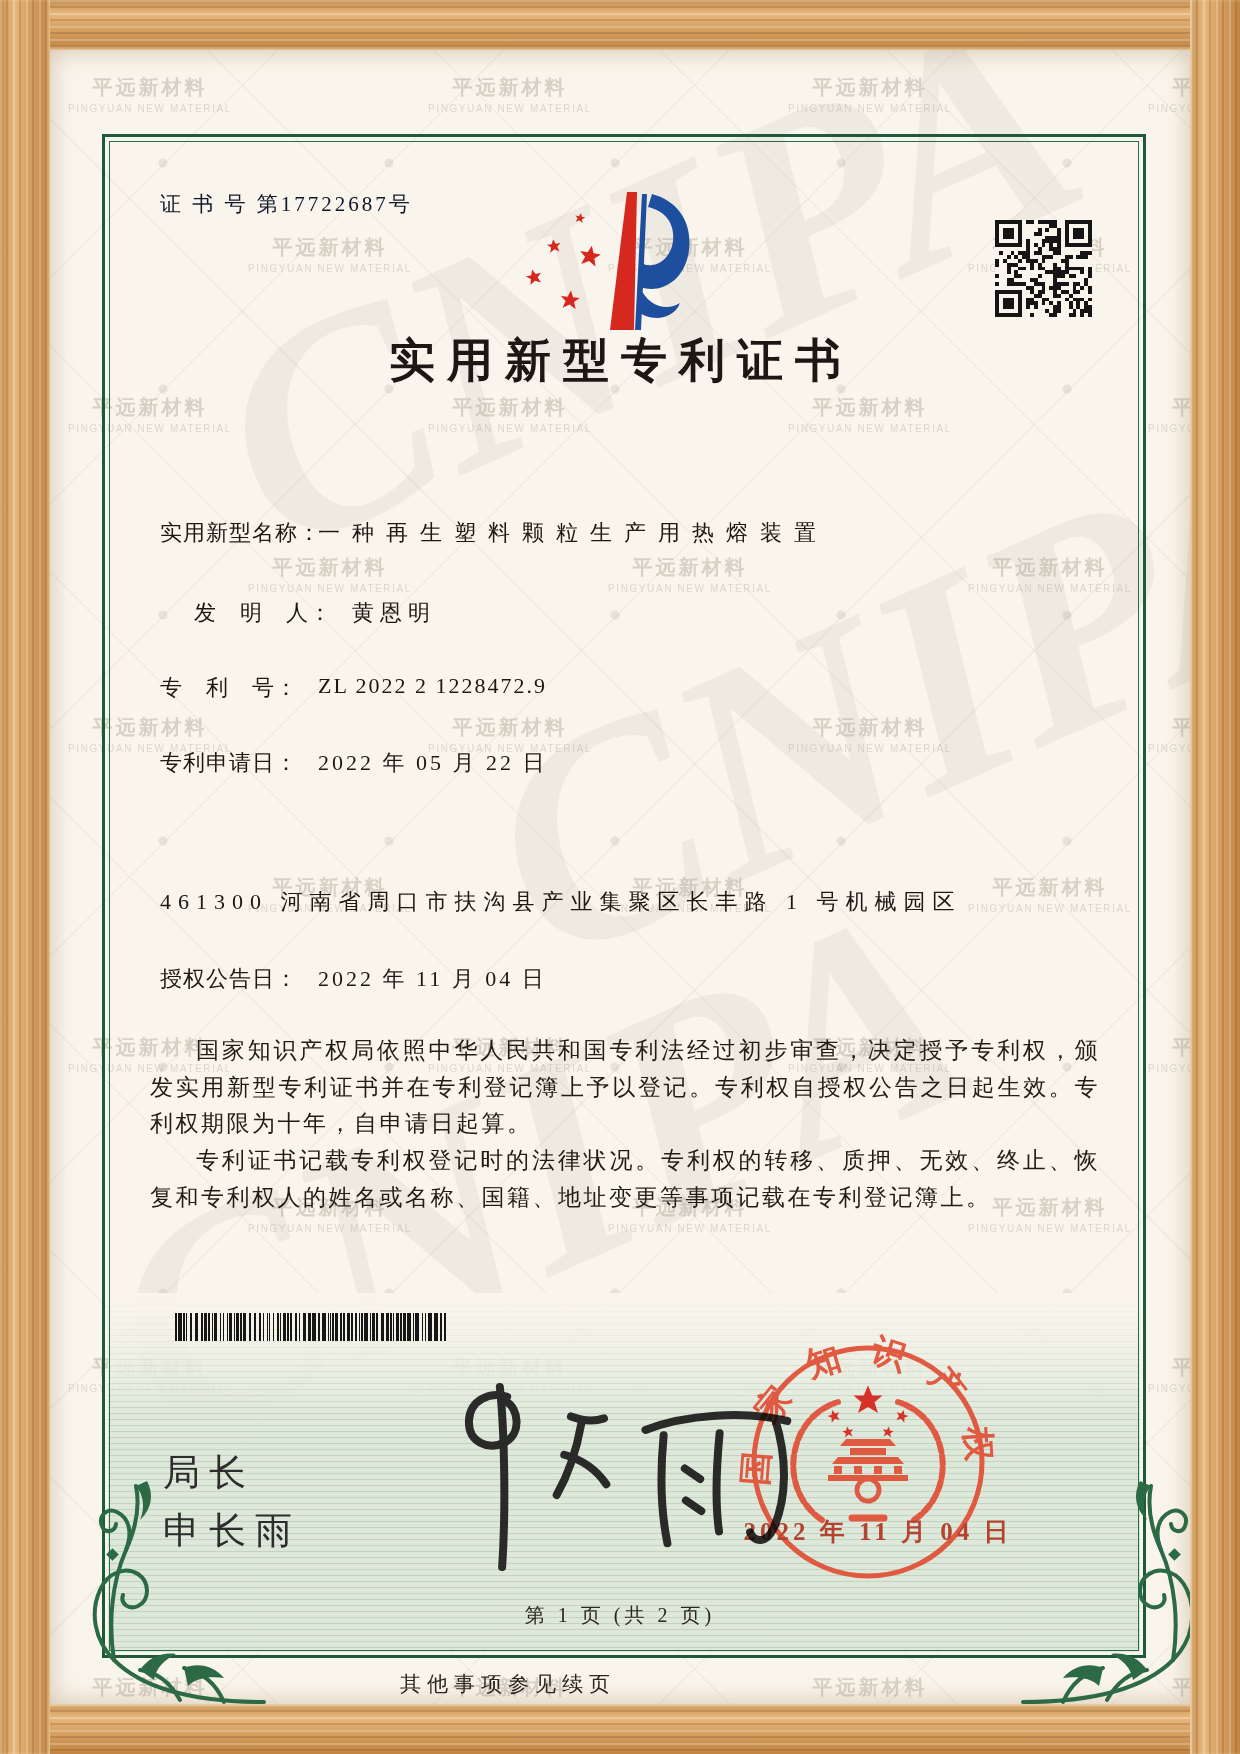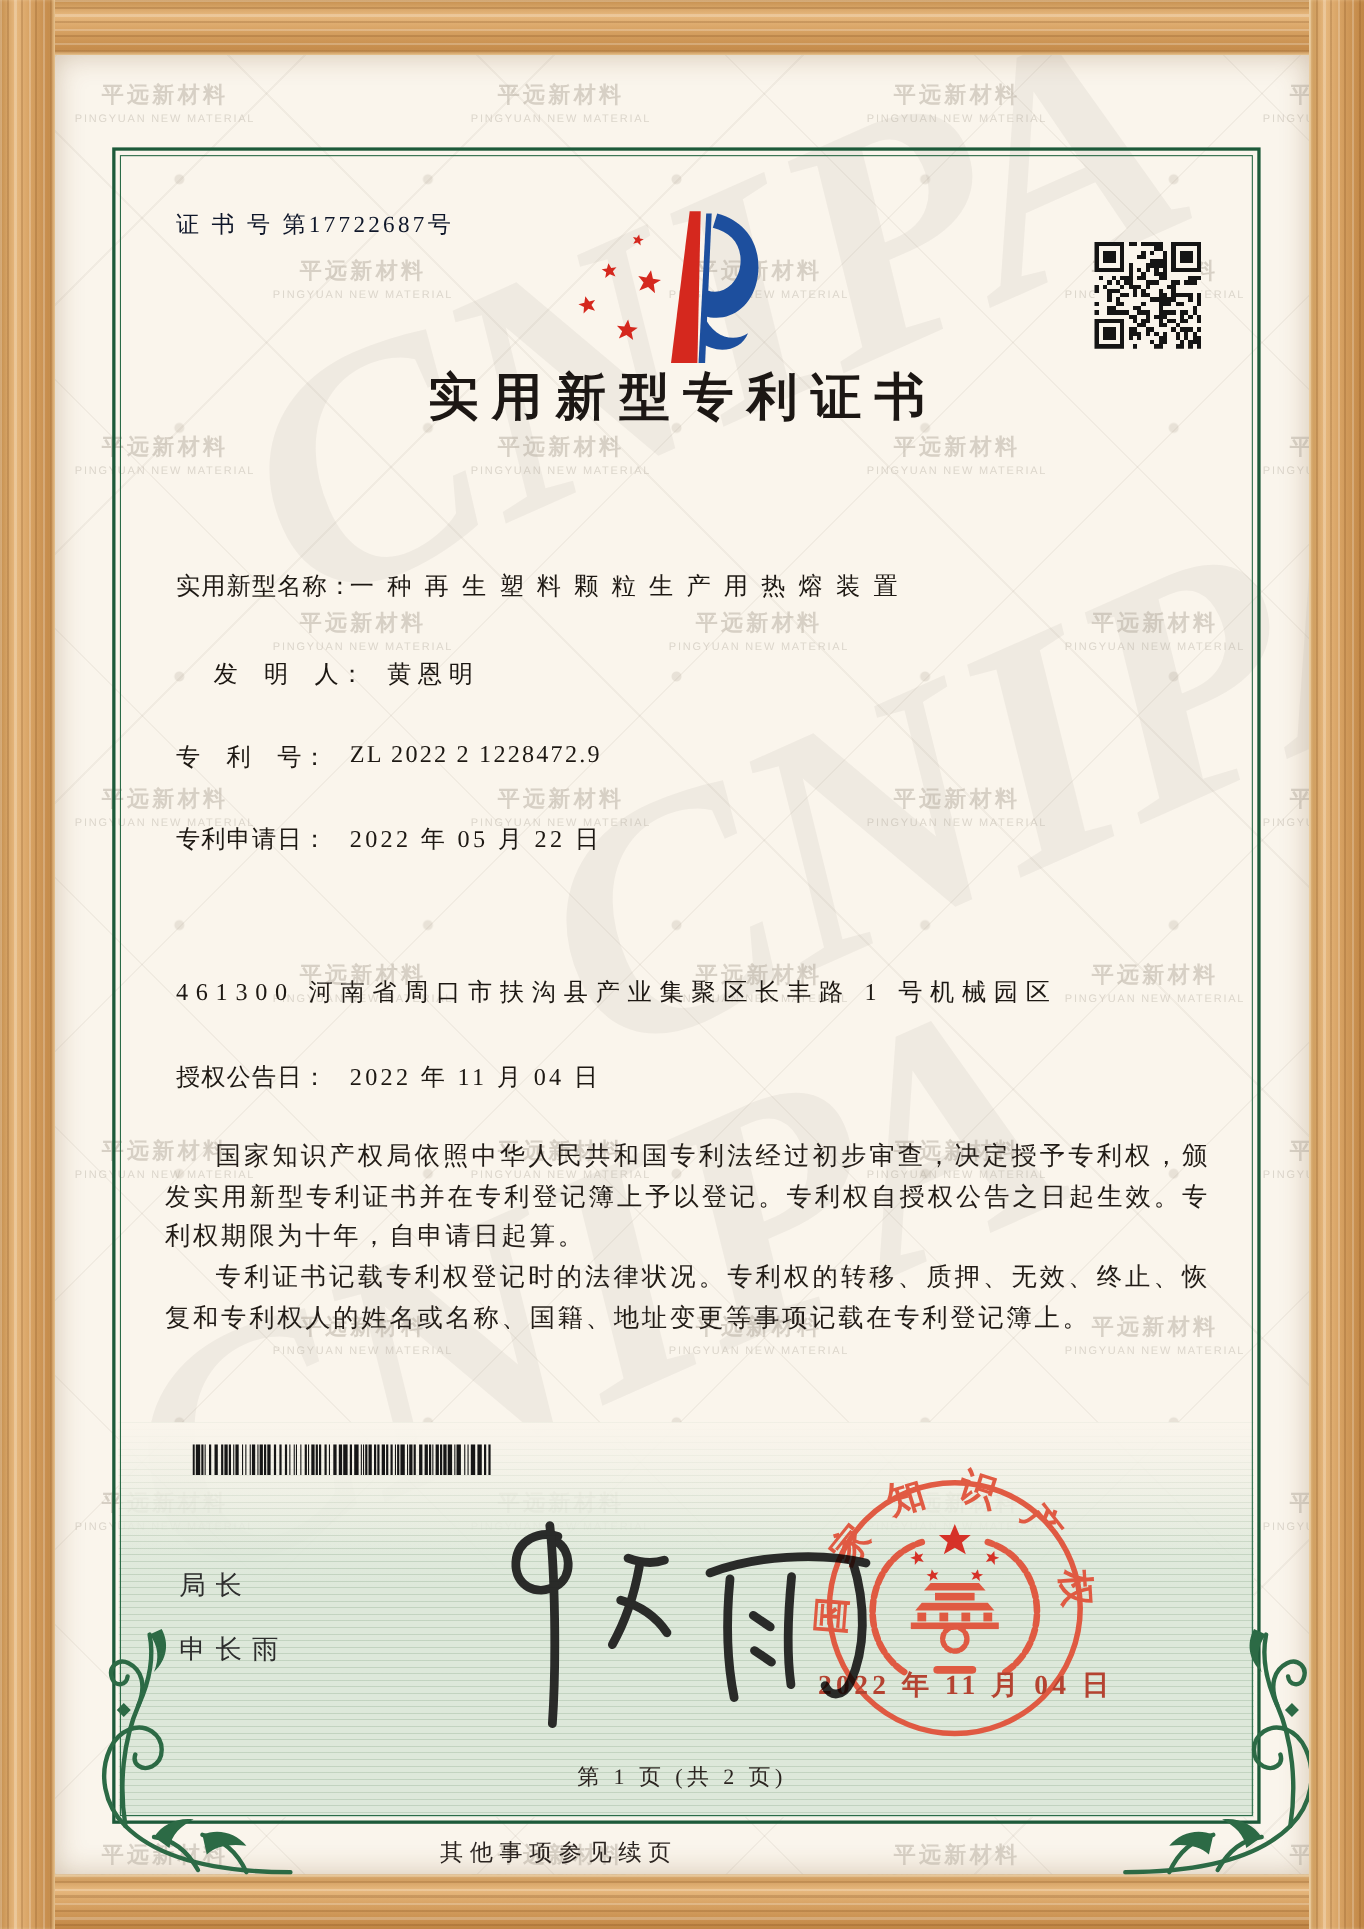--- a/index.html
+++ b/index.html
@@ -80,21 +80,21 @@
   .field .val{flex:1;letter-spacing:6px;}
   .val.wide{letter-spacing:12px;}
   .val.addr{letter-spacing:7px;line-height:37px;}
   .grant-right{position:absolute;left:663px;top:0;display:flex;font-size:22px;}
   .grant-right .lab{flex:none;width:158px;letter-spacing:1px;white-space:pre;}
   .grant-right .val{letter-spacing:2px;}
   .body-par{position:absolute;left:100px;width:950px;font-size:23px;line-height:36.5px;
     text-align:justify;text-indent:2em;letter-spacing:2.5px;color:#221c17;}
   .barcode{position:absolute;left:125px;top:1263px;}
   .signer{position:absolute;left:113px;color:#2d2d2d;
-    font-family:"Liberation Sans","DejaVu Sans",sans-serif;font-size:24px;letter-spacing:9px;}
+    font-family:"Liberation Sans","DejaVu Sans",sans-serif;font-size:37px;letter-spacing:9px;margin-top:23px;}
   .signature{position:absolute;left:365px;top:1325px;}
   .seal{position:absolute;left:678px;top:1262px;mix-blend-mode:multiply;opacity:.95;}
   .page-footer{position:absolute;left:0;top:1552px;width:1140px;text-align:center;
     font-size:20px;letter-spacing:4px;color:#2b2420;}
   .cont-note{position:absolute;left:0;top:1620px;width:916px;text-align:center;
     font-size:21px;letter-spacing:6px;color:#2b2420;}
   .seal text{font-family:"Liberation Serif","DejaVu Serif",serif;}
   .seal .ring{font-size:34px;font-weight:bold;letter-spacing:26px;fill:#e0523a;}
   .seal .sdate{font-size:25px;letter-spacing:4px;fill:#b23a28;font-weight:bold;}
 </style>

